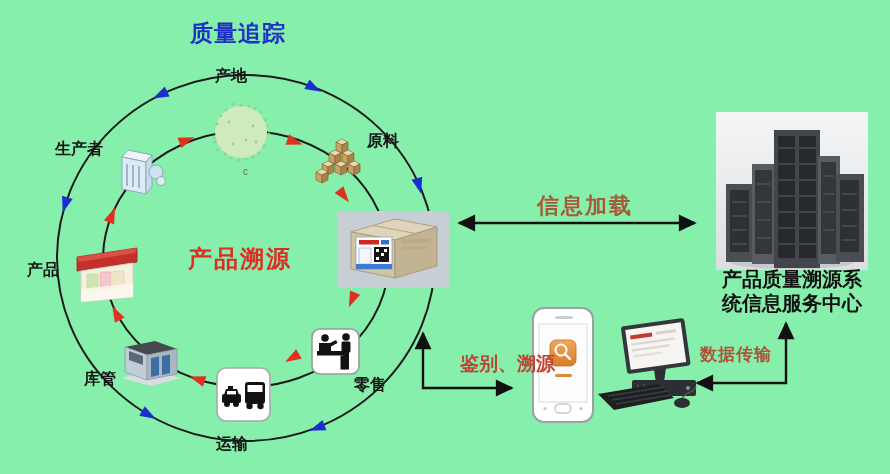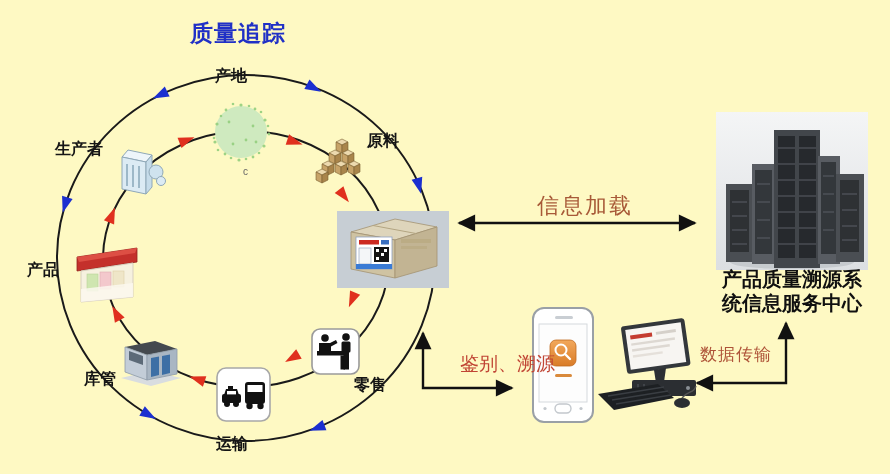--- a/index.html
+++ b/index.html
@@ -1,23 +1,23 @@
 <!DOCTYPE html>
 <html><head>
 <meta charset="utf-8">
 <style>
   html,body{margin:0;padding:0;background:#fff;}
-  #stage{position:relative;width:890px;height:474px;background:#fef9c3;overflow:hidden;
+  #stage{position:relative;width:890px;height:474px;background:#86efac;overflow:hidden;
          font-family:"Liberation Sans","DejaVu Sans",sans-serif;}
   #diagram-svg{position:absolute;left:0;top:0;}
   .ring{fill:none;stroke:#1a1a1a;stroke-width:2;}
   .lbl{position:absolute;font-weight:700;color:#151515;font-size:16px;white-space:nowrap;}
   .title-blue{position:absolute;font-weight:700;font-size:23px;color:#2030c6;letter-spacing:1px;white-space:nowrap;}
   .center-red{position:absolute;font-weight:700;font-size:24px;color:#e22b22;letter-spacing:2px;white-space:nowrap;}
-  .ann{position:absolute;font-weight:400;white-space:nowrap;text-align:right;}
+  .ann{position:absolute;font-weight:700;white-space:nowrap;text-align:right;}
   .ann-info{left:537px;top:191px;font-size:22px;color:#a85a38;letter-spacing:2px;}
   .ann-ident{left:428px;top:351px;font-size:19px;color:#c04434;margin-left:32px;}
   .ann-data{left:700px;top:343px;font-size:17px;color:#ae5338;letter-spacing:1px;}
   .caption{position:absolute;left:700px;top:267px;width:184px;text-align:center;
            font-weight:700;font-size:20px;color:#101010;line-height:24px;}
   .watermark-c{position:absolute;left:243px;top:166px;font-size:10px;color:#666;}
 </style>
 </head>
 <body>
 
@@ -277,20 +277,21 @@
     <polygon points="2,76 62,66 78,80 18,92" fill="#1d2023"></polygon>
     <line x1="12" y1="78" x2="68" y2="69" stroke="#3a3e43" stroke-width="1.4"></line>
     <line x1="16" y1="82" x2="72" y2="73" stroke="#3a3e43" stroke-width="1.4"></line>
     <line x1="20" y1="86" x2="75" y2="77" stroke="#3a3e43" stroke-width="1.4"></line>
     <ellipse cx="86" cy="85" rx="8" ry="5" fill="#2b2e32"></ellipse>
     <path d="M86,80 C92,72 98,76 100,68" fill="none" stroke="#555" stroke-width="1.4"></path>
   </g>
 </svg>
 
   <div class="title-blue" style="left:190px;top:18px;">质量追踪</div>
+  <div class="center-red" style="left:188px;top:243px;">产品溯源</div>
   <div class="watermark-c">c</div>
 
   <div class="lbl" style="left:215px;top:66px;">产地</div>
   <div class="lbl" style="left:367px;top:131px;">原料</div>
   <div class="lbl" style="left:55px;top:139px;">生产者</div>
   <div class="lbl" style="left:27px;top:260px;">产品</div>
   <div class="lbl" style="left:84px;top:369px;">库管</div>
   <div class="lbl" style="left:216px;top:434px;">运输</div>
   <div class="lbl" style="left:354px;top:375px;">零售</div>
 

